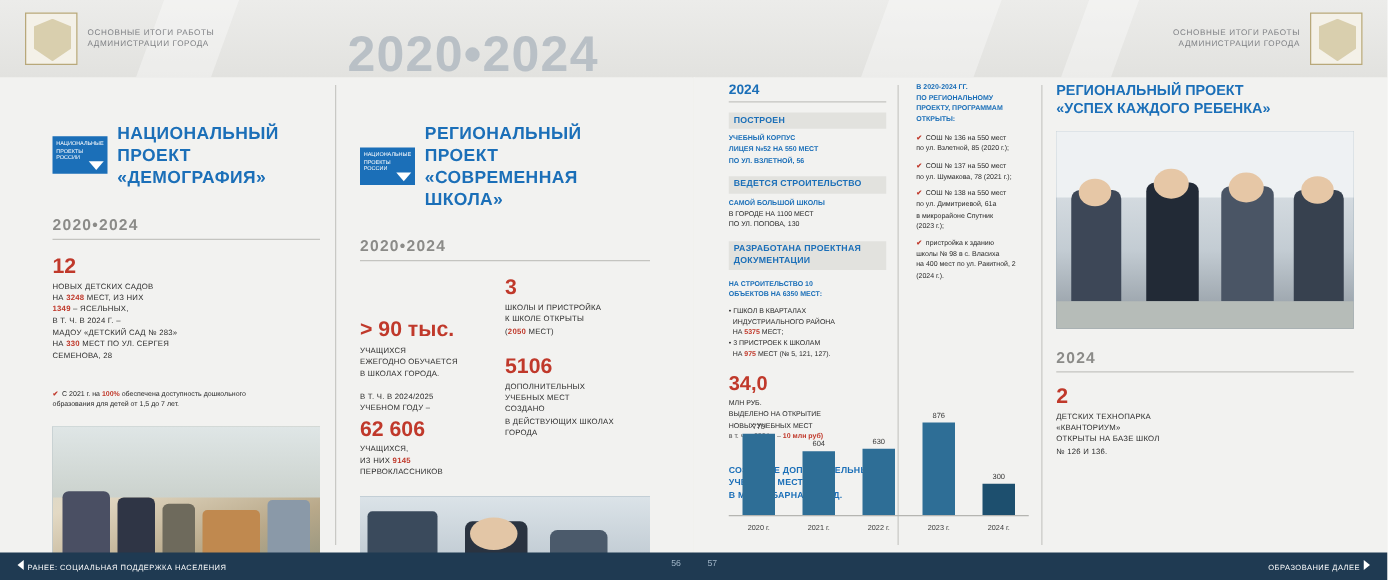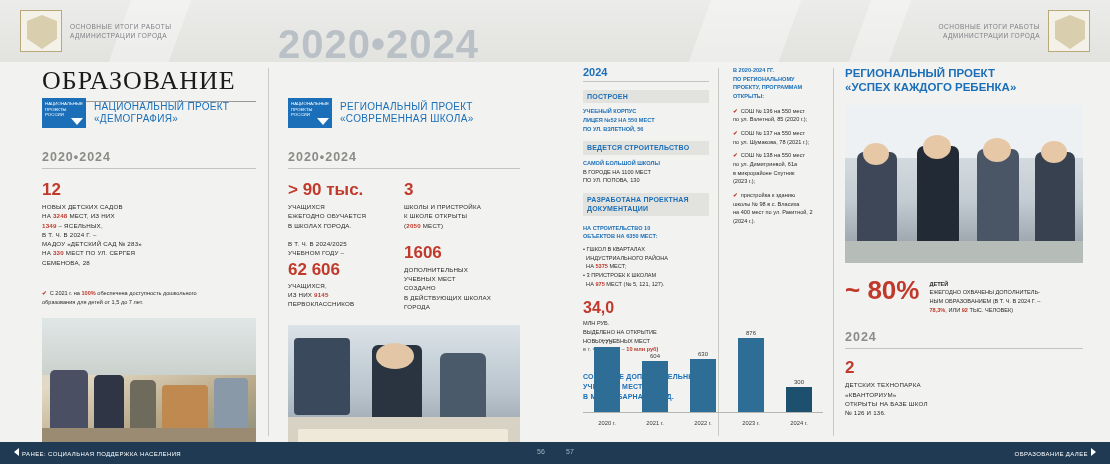--- a/index.html
+++ b/index.html
@@ -58,21 +58,21 @@
     content: ""; position: absolute; left: 0; bottom: -6px; width: 214px; height: 1px; background: #999;
   }
 
   .np-badge {
     width: 44px; height: 30px; background: #1b6fb8; color: #fff; font-size: 4.4px;
     line-height: 1.25; padding: 3px 3px 0 3px; position: relative;
   }
   .np-badge .chev { position: absolute; right: 3px; bottom: 3px; width: 0; height: 0;
     border-left: 6px solid transparent; border-right: 6px solid transparent; border-top: 7px solid #fff; }
 
-  .proj-title { color: #1b6fb8; font-size: 10px; font-weight: normal; line-height: 1.25; letter-spacing: .3px; }
+  .proj-title { color: #1b6fb8; font-size: 14px; font-weight: bold; line-height: 1.25; letter-spacing: .3px; }
 
   .yearline { color: #8b8b88; font-size: 12.5px; font-weight: bold; letter-spacing: 1px; }
   .yearline:after { content:""; display:block; width: 100%; height:1px; background:#c4c4c0; margin-top: 4px; }
 
   .bignum { color: #c0392b; font-size: 17px; font-weight: bold; line-height: 1; }
   .stat-label { font-size: 6.2px; line-height: 1.5; color: #2b2b2b; text-transform: uppercase; letter-spacing: .2px; }
   .red { color: #c0392b; font-weight: bold; }
   .check { color: #c0392b; font-weight: bold; margin-right: 3px; }
 
   .photo { background: #8aa0ad; position: relative; overflow: hidden; }
@@ -123,21 +123,20 @@
     <div class="crest-r">
       <span class="crest-text">Основные итоги работы<br>администрации города</span><span class="crest-box"></span>
     </div>
   </div>
 
   <div class="spread">
     <div class="gutter"></div>
 
     <div class="leftpage">
 
-      <h1 class="section-title">ОБРАЗОВАНИЕ</h1>
 
       <div class="col-sep" style="left:268px;"></div>
 
       <div style="position:absolute; left:42px; top:36px; width:214px;">
         <div style="display:flex; align-items:center; gap:8px;">
           <div class="np-badge">
             НАЦИОНАЛЬНЫЕ<br>ПРОЕКТЫ<br>РОССИИ
             <span class="chev"></span>
           </div>
           <div class="proj-title">
@@ -184,37 +183,37 @@
             <span class="chev"></span>
           </div>
           <div class="proj-title">
             РЕГИОНАЛЬНЫЙ ПРОЕКТ<br>«СОВРЕМЕННАЯ ШКОЛА»
           </div>
         </div>
 
         <div class="yearline" style="margin-top:22px;">2020•2024</div>
 
         <div style="display:flex; gap:14px; margin-top:12px;">
-          <div style="width:102px;">
+          <div style="width:102px;margin-top:34px;">
             <div class="bignum">&gt; 90 тыс.</div>
             <div class="stat-label" style="margin-top:4px;">
               УЧАЩИХСЯ<br>ЕЖЕГОДНО ОБУЧАЕТСЯ<br>В ШКОЛАХ ГОРОДА.<br><br>
               В Т. Ч. В 2024/2025<br>УЧЕБНОМ ГОДУ –
             </div>
             <div class="bignum" style="margin-top:3px;">62 606</div>
             <div class="stat-label" style="margin-top:3px;">
               УЧАЩИХСЯ,<br>ИЗ НИХ <span class="red">9145</span><br>ПЕРВОКЛАССНИКОВ
             </div>
           </div>
           <div style="width:104px;">
             <div class="bignum">3</div>
             <div class="stat-label" style="margin-top:4px;">
               ШКОЛЫ И ПРИСТРОЙКА<br>К ШКОЛЕ ОТКРЫТЫ<br>(<span class="red">2050</span> МЕСТ)
             </div>
-            <div class="bignum" style="margin-top:14px;">1606</div>
+            <div class="bignum" style="margin-top:14px;">5106</div>
             <div class="stat-label" style="margin-top:4px;">
               ДОПОЛНИТЕЛЬНЫХ<br>УЧЕБНЫХ МЕСТ<br>СОЗДАНО<br>В ДЕЙСТВУЮЩИХ ШКОЛАХ<br>ГОРОДА
             </div>
           </div>
         </div>
 
         <div class="photo" style="margin-top:14px; width:232px; height:124px;">
           <div style="position:absolute;inset:0;background:linear-gradient(180deg,#dbe3e8 0%,#b8c3cc 55%,#8f9aa4 100%);"></div>
           <div style="position:absolute;left:6px;top:10%;width:56px;height:62%;background:#3a4a5c;border-radius:4px;"></div>
           <div style="position:absolute;left:84px;top:16%;width:50px;height:58%;background:#2a3340;border-radius:6px 6px 0 0;"></div>
@@ -319,28 +318,20 @@
           <div style="position:absolute;left:18px;top:24%;width:26px;height:22px;background:#e6c7a6;border-radius:50%;"></div>
           <div style="position:absolute;left:72px;top:26%;width:42px;height:60%;background:#222a36;border-radius:7px 7px 0 0;"></div>
           <div style="position:absolute;left:78px;top:19%;width:28px;height:24px;background:#e6c7a6;border-radius:50%;"></div>
           <div style="position:absolute;left:132px;top:28%;width:42px;height:58%;background:#4a5565;border-radius:7px 7px 0 0;"></div>
           <div style="position:absolute;left:138px;top:21%;width:28px;height:24px;background:#e6c7a6;border-radius:50%;"></div>
           <div style="position:absolute;left:190px;top:30%;width:40px;height:56%;background:#37414f;border-radius:7px 7px 0 0;"></div>
           <div style="position:absolute;left:196px;top:23%;width:26px;height:22px;background:#e6c7a6;border-radius:50%;"></div>
           <div style="position:absolute;left:0;bottom:0;width:100%;height:14%;background:#b6bcb8;"></div>
         </div>
 
-        <div style="display:flex;align-items:flex-start;gap:10px;margin-top:14px;">
-          <div class="pct80">~ 80%</div>
-          <div class="tinytext" style="padding-top:3px;">
-            <span style="font-weight:bold;">ДЕТЕЙ</span><br>
-            ЕЖЕГОДНО ОХВАЧЕНЫ ДОПОЛНИТЕЛЬ-<br>НЫМ ОБРАЗОВАНИЕМ (В Т. Ч. В 2024 Г. –<br>
-            <span class="red">78,3%</span>, ИЛИ <span class="red">92</span> ТЫС. ЧЕЛОВЕК)
-          </div>
-        </div>
 
         <div style="margin-top:16px;">
           <div class="yearline">2024</div>
           <div style="display:flex;gap:26px;margin-top:10px;">
             <div style="width:100px;">
               <div class="bignum">2</div>
               <div class="stat-label" style="margin-top:4px;">
                 ДЕТСКИХ ТЕХНОПАРКА<br>«КВАНТОРИУМ»<br>ОТКРЫТЫ НА БАЗЕ ШКОЛ<br>№ 126 И 136.
               </div>
             </div>

